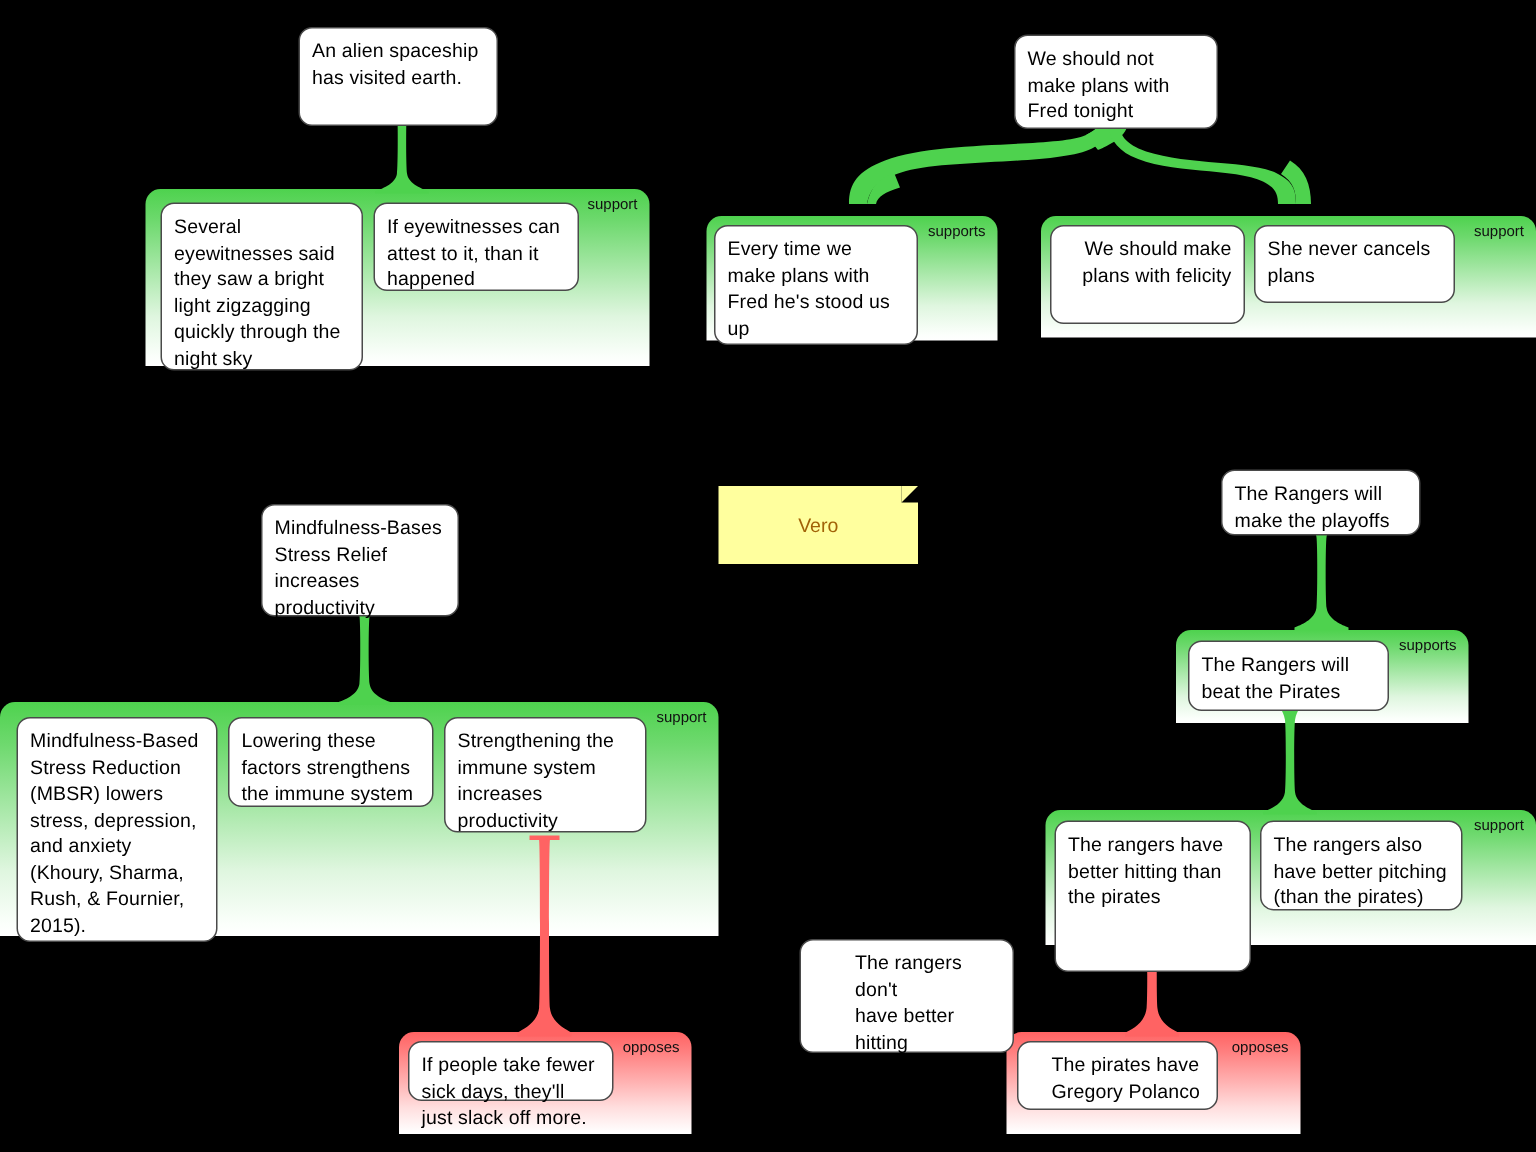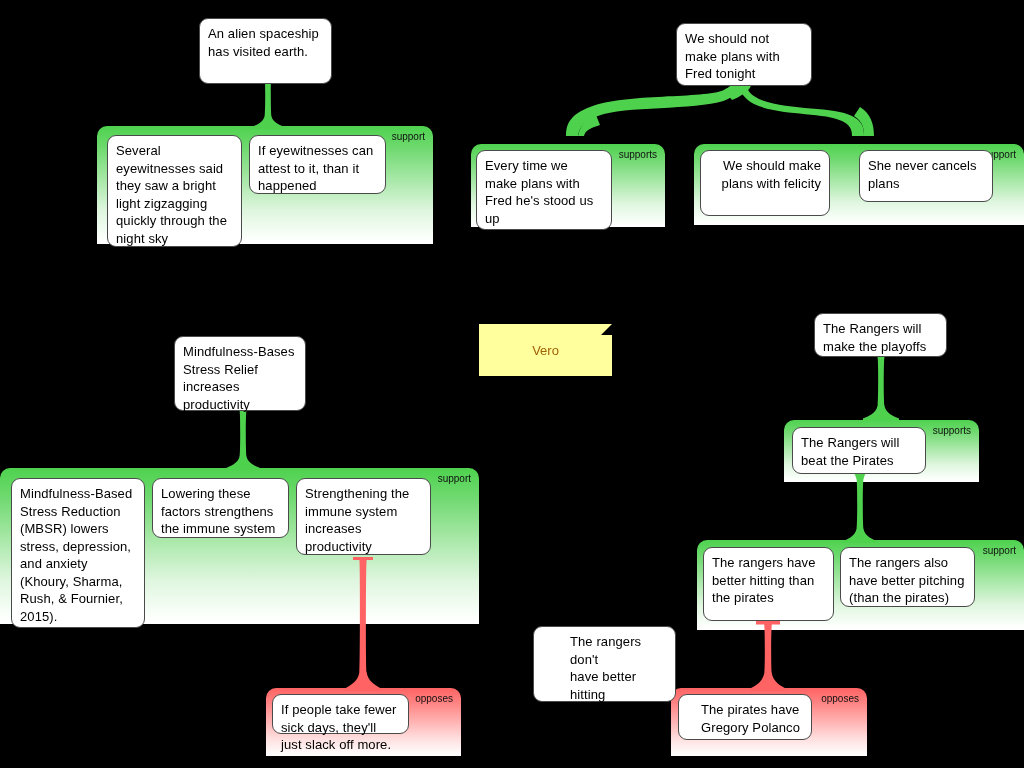--- a/index.html
+++ b/index.html
@@ -152,21 +152,21 @@
 up</span>
   </div>
 
   <div class="group support" style="left:694px;top:144px;width:330px;height:81px;">
     <span class="glabel">support</span>
   </div>
   <div class="card" style="left:700px;top:150px;width:130px;height:66px;text-align:right;">
     <span class="txt">We should make
 plans with felicity</span>
   </div>
-  <div class="card" style="left:836px;top:150px;width:134px;height:52px;margin-left:23px;">
+  <div class="card" style="left:836px;top:150px;width:134px;height:52px;">
     <span class="txt">She never cancels
 plans</span>
   </div>
 
   <div class="note" style="left:479px;top:324px;width:133px;height:52px;">
     <span class="notetxt">Vero</span>
     <span class="fold">
         <i></i>
       </span>
   </div>
@@ -251,21 +251,21 @@
 
   <div class="conn" style="left:842px;top:470px;width:36px;height:73px;">
     <svg width="36" height="73" viewBox="0 0 36 73">
       <path d="M10,0 L26,0 C26,0 22.6,3.4 21.4,9.6 C20.6,14 20.6,53 21.4,58.4 C22.6,66.4 32,69.8 36,71.4 L36,73 L0,73 L0,71.4 C4,69.8 13.4,66.4 14.6,58.4 C15.4,53 15.4,14 14.6,9.6 C13.4,3.4 10,0 10,0 Z" fill="#4ed24e"></path>
     </svg>
   </div>
 
   <div class="group support" style="left:697px;top:540px;width:327px;height:90px;">
     <span class="glabel">support</span>
   </div>
-  <div class="card" style="left:703px;top:547px;width:131px;height:74px;">
+  <div class="card" style="left:703px;top:547px;width:131px;height:101px;">
     <span class="txt">The rangers have
 better hitting than
 the pirates</span>
   </div>
   <div class="card" style="left:840px;top:547px;width:135px;height:60px;">
     <span class="txt">The rangers also
 have better pitching
 (than the pirates)</span>
   </div>
 

